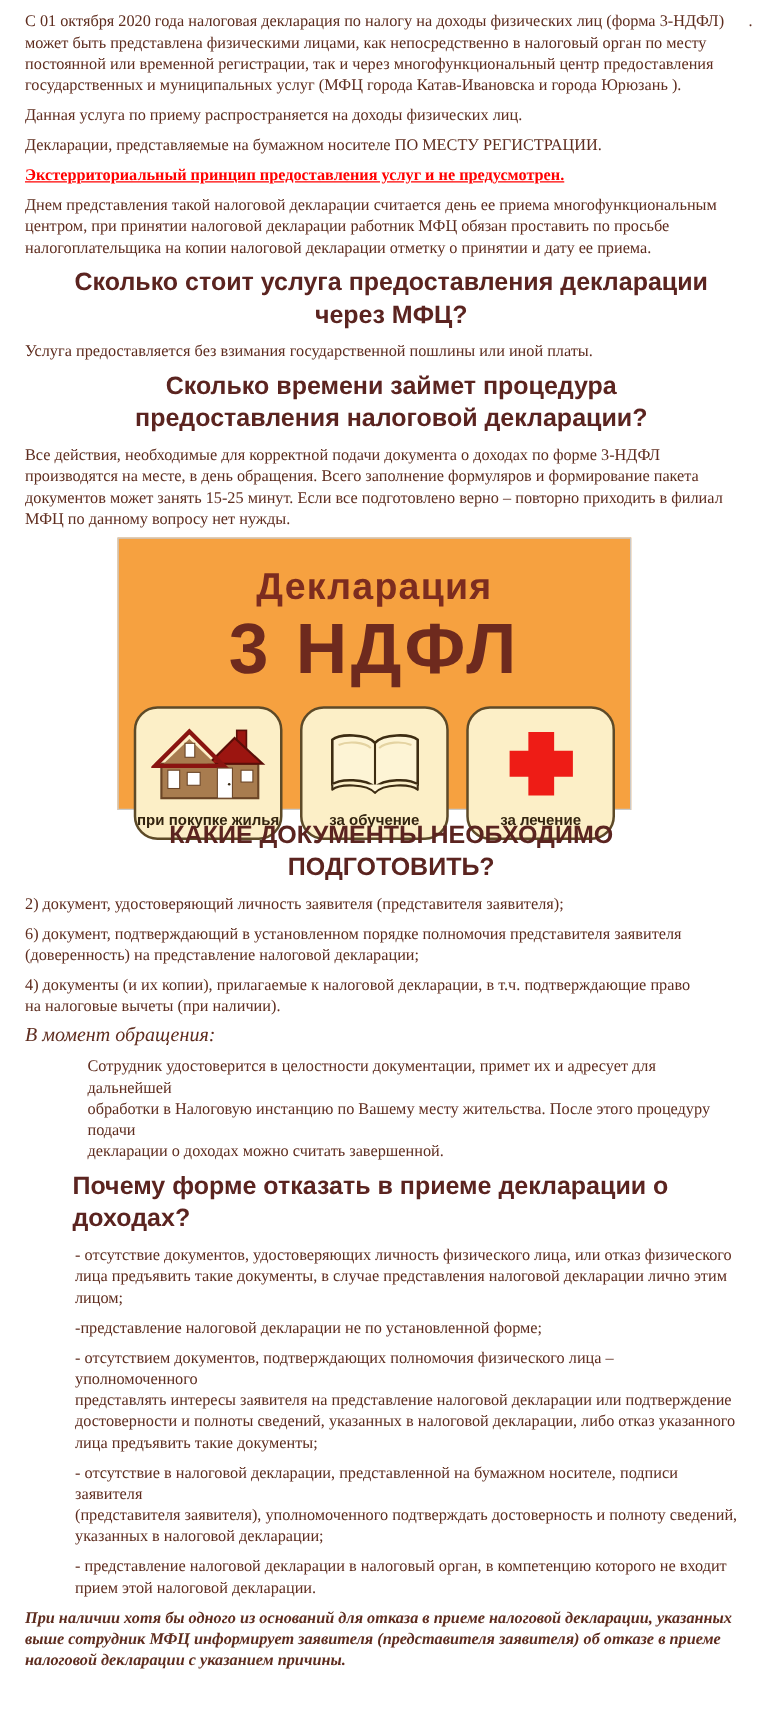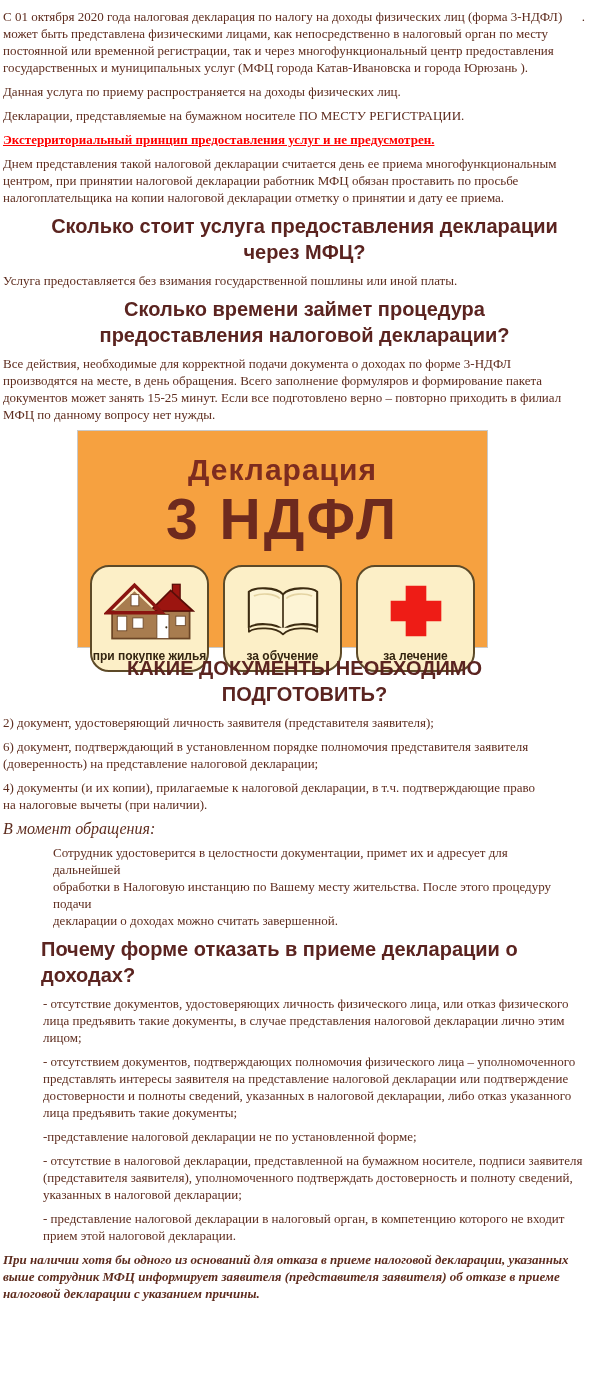--- a/index.html
+++ b/index.html
@@ -1,18 +1,18 @@
 <!DOCTYPE html>
 <html lang="ru"><head>
 <meta charset="utf-8">
 <style>
   html,body{margin:0;padding:0;background:#ffffff;}
   .page{
     width:614px;height:1385px;overflow:hidden;box-sizing:border-box;
-    padding:8px 8px 0 3px;background:#ffffff;
+    padding:8px 8px 0 20px;background:#ffffff;
     font-family:"Liberation Serif",serif;color:#5e2c1e;
   }
   .bt{font-size:13px;line-height:17px;margin:0 0 7px 0;white-space:pre-line;}
   .alert-link{
     font-size:13px;line-height:17px;margin:0 0 7px 0;
     color:#ff0000;font-weight:bold;text-decoration:underline;cursor:pointer;
     white-space:pre-line;
   }
   .h{
     font-family:"Liberation Sans",sans-serif;font-weight:bold;color:#5b2420;
@@ -133,25 +133,25 @@
   <p class="note-head">В момент обращения:</p>
   <p class="bt indented">Сотрудник удостоверится в целостности документации, примет их и адресует для дальнейшей
 обработки в Налоговую инстанцию по Вашему месту жительства. После этого процедуру подачи
 декларации о доходах можно считать завершенной.</p>
 
   <h1 class="h offset">Почему форме отказать в приеме декларации о
 доходах?</h1>
   <p class="bt reason">- отсутствие документов, удостоверяющих личность физического лица, или отказ физического
 лица предъявить такие документы, в случае представления налоговой декларации лично этим
 лицом;</p>
+  <p class="bt reason">-представление налоговой декларации не по установленной форме;</p>
   <p class="bt reason">- отсутствием документов, подтверждающих полномочия физического лица – уполномоченного
 представлять интересы заявителя на представление налоговой декларации или подтверждение
 достоверности и полноты сведений, указанных в налоговой декларации, либо отказ указанного
 лица предъявить такие документы;</p>
-  <p class="bt reason">-представление налоговой декларации не по установленной форме;</p>
   <p class="bt reason">- отсутствие в налоговой декларации, представленной на бумажном носителе, подписи заявителя
 (представителя заявителя), уполномоченного подтверждать достоверность и полноту сведений,
 указанных в налоговой декларации;</p>
   <p class="bt reason">- представление налоговой декларации в налоговый орган, в компетенцию которого не входит
 прием этой налоговой декларации.</p>
 
   <p class="footer-note">При наличии хотя бы одного из оснований для отказа в приеме налоговой декларации, указанных
 выше сотрудник МФЦ информирует заявителя (представителя заявителя) об отказе в приеме
 налоговой декларации с указанием причины.</p>
 

